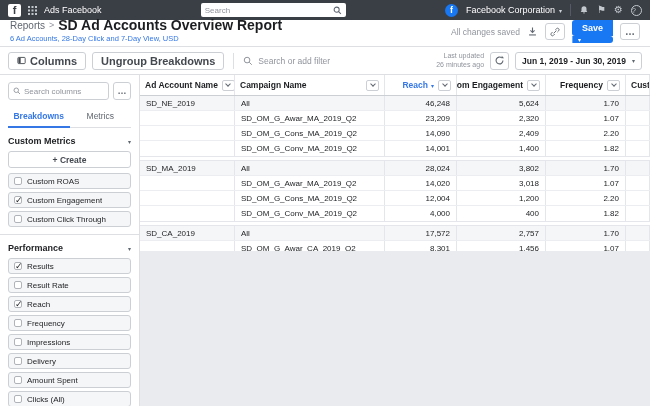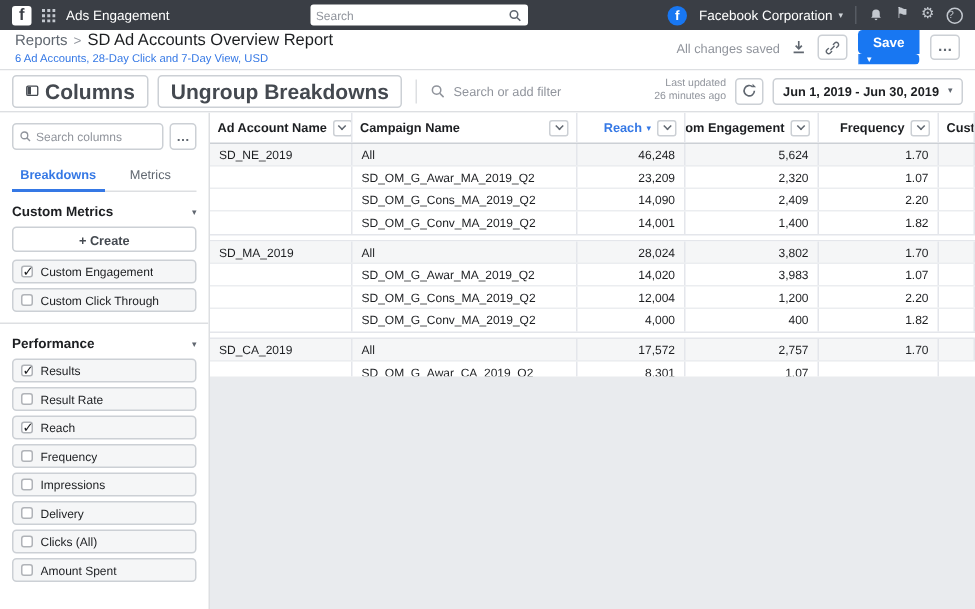--- a/index.html
+++ b/index.html
@@ -28,38 +28,38 @@
   .tb-ic { color:#c3c8cf; font-size:10px; line-height:1; cursor:pointer; display:flex; align-items:center; }
   .help-ic { width:11px; height:11px; border:1px solid #c3c8cf; border-radius:50%;
     font-size:7px; color:#c3c8cf; text-align:center; line-height:9px; }
 
   
   .header { height:27px; flex:0 0 27px; border-bottom:1px solid #dddfe2; display:flex;
     align-items:flex-end; justify-content:space-between; padding:2px 10px 3px 10px; background:#fff; }
   .crumbs-line { display:flex; align-items:center; gap:4px; }
   .crumb { color:#606770; font-size:10px; cursor:pointer; }
   .crumb-sep { color:#90949c; font-size:9px; }
-  .report-title { font-size:11px; font-weight:normal; color:#1c1e21; }
+  .report-title { font-size:14px; font-weight:bold; color:#1c1e21; }
   .subtitle { color:#3578e5; font-size:7.5px; margin-top:1px; cursor:pointer; }
   .hdr-right { display:flex; align-items:center; gap:7px; }
   .saved { color:#90949c; font-size:8.5px; }
   .ic-btn { display:flex; align-items:center; justify-content:center; cursor:pointer; }
   .boxed { border:1px solid #ccd0d5; border-radius:3px; width:20px; height:17px; background:#fff; }
   .save-split { display:flex; cursor:pointer;flex-direction:column; }
   .save-main { background:#1877f2; color:#fff; font-size:9px; font-weight:bold;
     padding:3px 10px; border-radius:3px 0 0 3px; }
   .save-caret { background:#1877f2; color:#fff; font-size:6px; padding:0 5px; display:flex;
     align-items:center; border-left:1px solid rgba(255,255,255,.35); border-radius:0 3px 3px 0; }
   .more-btn { color:#606770; font-size:10px; font-weight:bold; line-height:1; }
 
   
   .toolbar { height:28px; flex:0 0 28px; border-bottom:1px solid #dddfe2; display:flex;
     align-items:center; padding:0 8px; gap:6px; background:#fff; }
   .btn { border:1px solid #ccd0d5; border-radius:3px; background:#fff; color:#444950;
-    font-size:14px; font-weight:bold; padding:2px 8px; display:flex; align-items:center; gap:4px; cursor:pointer; }
+    font-size:11px; font-weight:bold; padding:2px 8px; display:flex; align-items:center; gap:4px; cursor:pointer; }
   .v-divider { width:1px; height:16px; background:#dddfe2; margin:0 3px; }
   .filter { flex:1; display:flex; align-items:center; gap:5px; min-width:0; }
   .filter input { border:none; outline:none; flex:1; font-size:8.5px; font-family:inherit; min-width:0; }
   .filter input::placeholder { color:#90949c; }
   .last-updated { text-align:right; color:#90949c; font-size:7px; line-height:1.2; white-space:nowrap; }
   .refresh-btn { width:19px; height:18px; }
   .date-btn { font-size:8.5px; font-weight:bold; color:#1c1e21; padding:3px 6px; gap:6px; }
   .date-btn .caret { font-size:6px; color:#606770; }
 
   
@@ -135,21 +135,21 @@
               <rect x="7" y="0" width="2" height="2"></rect>
           <rect x="0" y="3.5" width="2" height="2"></rect>
               <rect x="3.5" y="3.5" width="2" height="2"></rect>
               <rect x="7" y="3.5" width="2" height="2"></rect>
           <rect x="0" y="7" width="2" height="2"></rect>
               <rect x="3.5" y="7" width="2" height="2"></rect>
               <rect x="7" y="7" width="2" height="2"></rect>
         </g>
           </svg>
       </span>
-      <span class="app-name">Ads Engagement</span>
+      <span class="app-name">Ads Facebook</span>
     </div>
     <div class="top-search">
       <input placeholder="Search" style="">
       <span>
         <svg width="9" height="9" viewBox="0 0 16 16">
             <circle cx="6.5" cy="6.5" r="4.5" fill="none" stroke="#606770" stroke-width="1.8"></circle>
             <line x1="10" y1="10" x2="14" y2="14" stroke="#606770" stroke-width="1.8"></line>
           </svg>
       </span>
     </div>
@@ -263,20 +263,24 @@
           <div class="tab active">Breakdowns</div>
           <div class="tab">Metrics</div>
         </div>
       <div>
           <div class="section-header">
             <span class="sec-title">Custom Metrics</span>
             <span class="sec-caret">▾</span>
           </div>
           <div class="create-btn">+ Create</div>
           <div class="side-item">
+            <span class="cb"></span>
+            <span class="side-label">Custom ROAS</span>
+          </div>
+          <div class="side-item">
             <span class="cb checked">✓</span>
             <span class="side-label">Custom Engagement</span>
           </div>
           <div class="side-item">
             <span class="cb"></span>
             <span class="side-label">Custom Click Through</span>
           </div>
           <div class="side-divider"></div>
           <div class="section-header">
             <span class="sec-title">Performance</span>
@@ -301,25 +305,25 @@
           <div class="side-item">
             <span class="cb"></span>
             <span class="side-label">Impressions</span>
           </div>
           <div class="side-item">
             <span class="cb"></span>
             <span class="side-label">Delivery</span>
           </div>
           <div class="side-item">
             <span class="cb"></span>
+            <span class="side-label">Amount Spent</span>
+          </div>
+          <div class="side-item">
+            <span class="cb"></span>
             <span class="side-label">Clicks (All)</span>
-          </div>
-          <div class="side-item">
-            <span class="cb"></span>
-            <span class="side-label">Amount Spent</span>
           </div>
         </div>
     </div>
 
     <div class="table-pane">
       <div class="thead grid6">
           <div class="th">
             <span class="th-label">Ad Account Name</span>
             <span class="chev-box">
               <i class="chv"></i>
@@ -395,21 +399,21 @@
               <div class="td">All</div>
               <div class="td right">28,024</div>
               <div class="td right">3,802</div>
               <div class="td right">1.70</div>
               <div class="td"></div>
             </div>
             <div class="trow grid6">
               <div class="td"></div>
               <div class="td">SD_OM_G_Awar_MA_2019_Q2</div>
               <div class="td right">14,020</div>
-              <div class="td right">3,983</div>
+              <div class="td right">3,018</div>
               <div class="td right">1.07</div>
               <div class="td"></div>
             </div>
             <div class="trow grid6">
               <div class="td"></div>
               <div class="td">SD_OM_G_Cons_MA_2019_Q2</div>
               <div class="td right">12,004</div>
               <div class="td right">1,200</div>
               <div class="td right">2.20</div>
               <div class="td"></div>
@@ -429,20 +433,21 @@
               <div class="td">All</div>
               <div class="td right">17,572</div>
               <div class="td right">2,757</div>
               <div class="td right">1.70</div>
               <div class="td"></div>
             </div>
             <div class="trow grid6">
               <div class="td"></div>
               <div class="td">SD_OM_G_Awar_CA_2019_Q2</div>
               <div class="td right">8,301</div>
+              <div class="td right">1,456</div>
               <div class="td right">1.07</div>
               <div class="td"></div>
             </div>
           </div>
         </div>
       <div class="pane-filler"></div>
     </div>
 
   </div>
 </div>

